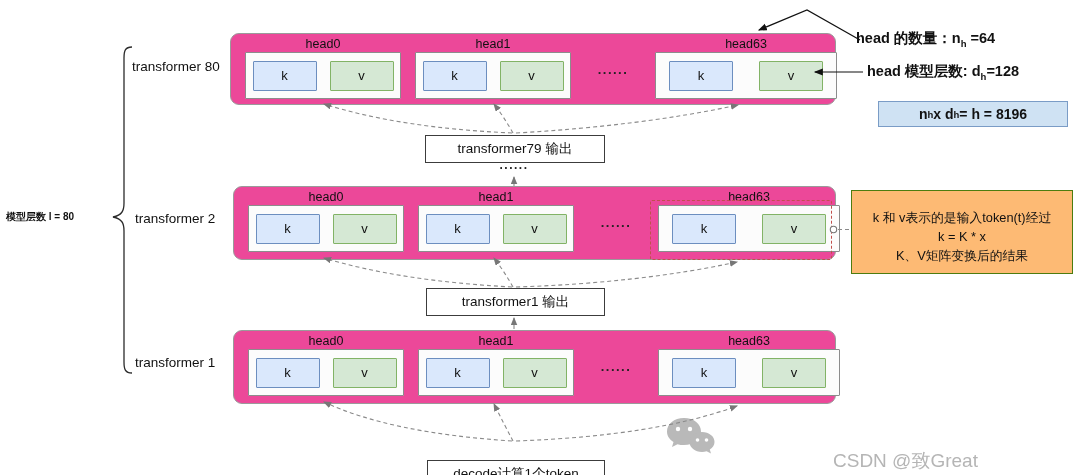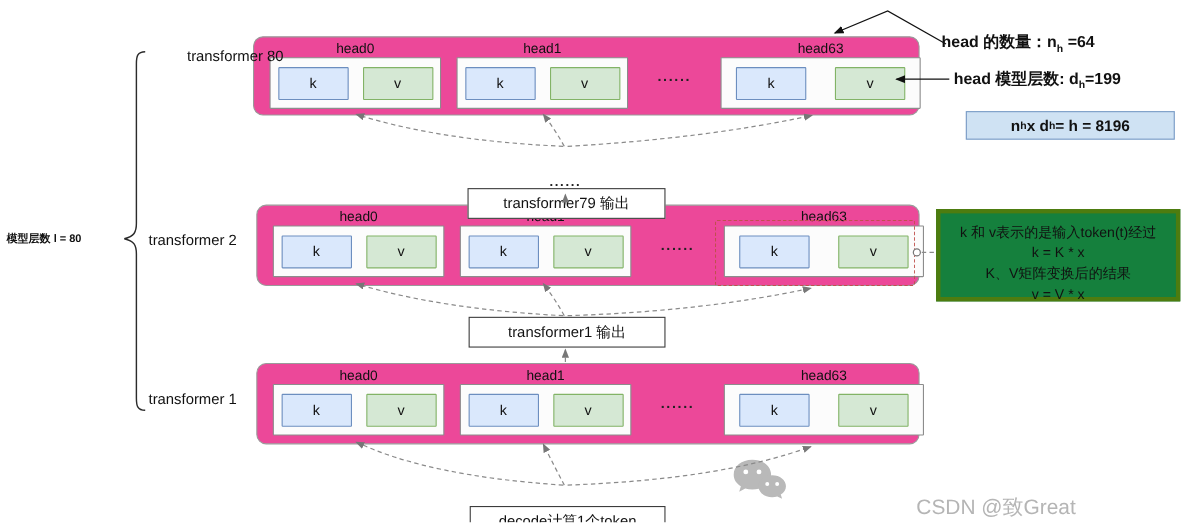--- a/index.html
+++ b/index.html
@@ -20,43 +20,43 @@
   .kbox,.vbox{width:62px;height:28px;display:flex;align-items:center;justify-content:center;
               font-size:13px;border-radius:1px;}
   .kbox{background:#dae8fc;border:1px solid #6c8ebf;}
   .vbox{background:#d5e8d4;border:1px solid #82b366;}
   .rowdots{position:absolute;left:344px;top:28px;width:76px;text-align:center;
            font-weight:bold;font-size:13px;letter-spacing:1.5px;color:#222;}
 
   
   .obox{position:absolute;background:#ffffff;border:1px solid #3c3c3c;
         display:flex;align-items:center;justify-content:center;font-size:13.5px;}
-  .obox-t79{left:425px;top:135px;width:178px;height:26px;margin-top:36px;}
+  .obox-t79{left:425px;top:135px;width:178px;height:26px;}
   .obox-t1{left:426px;top:288px;width:177px;height:26px;}
   .obox-decode{left:427px;top:460px;width:176px;height:26px;}
   .chaindots{position:absolute;left:490px;top:158px;width:48px;text-align:center;
              font-weight:bold;font-size:12px;letter-spacing:1.5px;color:#222;}
 
   
   .sideLabel{position:absolute;font-size:13.5px;white-space:nowrap;}
-  .lbl-t80{left:132px;top:43px;margin-left:38px;}
+  .lbl-t80{left:132px;top:59px;}
   .lbl-t2{left:135px;top:211px;}
   .lbl-t1{left:135px;top:355px;}
   .modelLabel{position:absolute;left:6px;top:210px;font-size:10px;font-weight:bold;white-space:nowrap;}
 
   
   .ann{position:absolute;font-size:14.5px;font-weight:bold;white-space:nowrap;}
   .ann-count{left:856px;top:29px;}
   .ann-dim{left:867px;top:62px;}
   sub{font-size:9.5px;font-weight:bold;}
   .formula{position:absolute;left:878px;top:101px;width:188px;height:24px;
            background:#cfe2f3;border:1px solid #7a9cc6;display:flex;align-items:center;
            justify-content:center;font-size:14px;font-weight:bold;white-space:nowrap;}
-  .note{position:absolute;left:851px;top:190px;width:222px;height:84px;background:#15803d;
-        border:4px solid #4d7c0f;font-size:12.8px;text-align:center;padding-top:7px;
+  .note{position:absolute;left:851px;top:190px;width:222px;height:84px;background:#fdba74;
+        border:1px solid #4d7c0f;font-size:12.8px;text-align:center;padding-top:17px;
         line-height:19px;box-sizing:border-box;}
 
   .redbox{position:absolute;left:650px;top:200px;width:180px;height:58px;
           border:1.3px dashed #c0504d;border-radius:2px;}
 
   
   .wm1{position:absolute;left:716px;top:416px;font-size:30px;color:#a7a7a7;
        letter-spacing:1px;white-space:nowrap;}
   .wm2{position:absolute;left:833px;top:448px;font-size:19px;color:#b5b5b5;white-space:nowrap;}
   .wmicon{position:absolute;left:664px;top:414px;}
@@ -149,34 +149,33 @@
   <div class="chaindots">......</div>
   <div class="obox obox-t1">transformer1 输出</div>
   <div class="obox obox-decode">decode计算1个token</div>
 
   <div class="sideLabel lbl-t80">transformer 80</div>
   <div class="sideLabel lbl-t2">transformer 2</div>
   <div class="sideLabel lbl-t1">transformer 1</div>
   <div class="modelLabel">模型层数 l = 80</div>
 
   <div class="ann ann-count"><span>head 的数量：n</span><sub>h</sub><span> =64</span></div>
-  <div class="ann ann-dim"><span>head 模型层数: d</span><sub>h</sub><span>=199</span></div>
+  <div class="ann ann-dim"><span>head 模型层数: d</span><sub>h</sub><span>=128</span></div>
   <div class="formula">
       <span>n</span>
       <sub>h</sub>
       <span> x d</span>
       <sub>h</sub>
       <span> = h = 8196</span>
     </div>
 
   <div class="note">
     <div>k 和 v表示的是输入token(t)经过</div>
     <div>k = K * x</div>
     <div>K、V矩阵变换后的结果</div>
-    <div>v = V * x</div>
   </div>
 
   <svg class="wmicon" width="52" height="48" viewBox="0 0 52 48">
     <g fill="#b9b9b9">
       <path d="M20 4 C10 4 3 10 3 17.5 C3 22 5.6 25.6 9.5 28 L8 33 L13.5 30.2 C15.5 30.8 17.7 31.1 20 31.1 C30 31.1 37 25 37 17.5 C37 10 30 4 20 4 Z"></path>
       <path d="M38 18 C31 18 25.5 22.4 25.5 28 C25.5 33.6 31 38 38 38 C39.6 38 41.2 37.8 42.6 37.3 L47 39.5 L45.8 35.6 C48.7 33.8 50.5 31.1 50.5 28 C50.5 22.4 45 18 38 18 Z"></path>
     </g>
     <circle cx="14" cy="15" r="2.2" fill="#ffffff"></circle>
     <circle cx="26" cy="15" r="2.2" fill="#ffffff"></circle>
     <circle cx="33.5" cy="26" r="1.8" fill="#ffffff"></circle>

